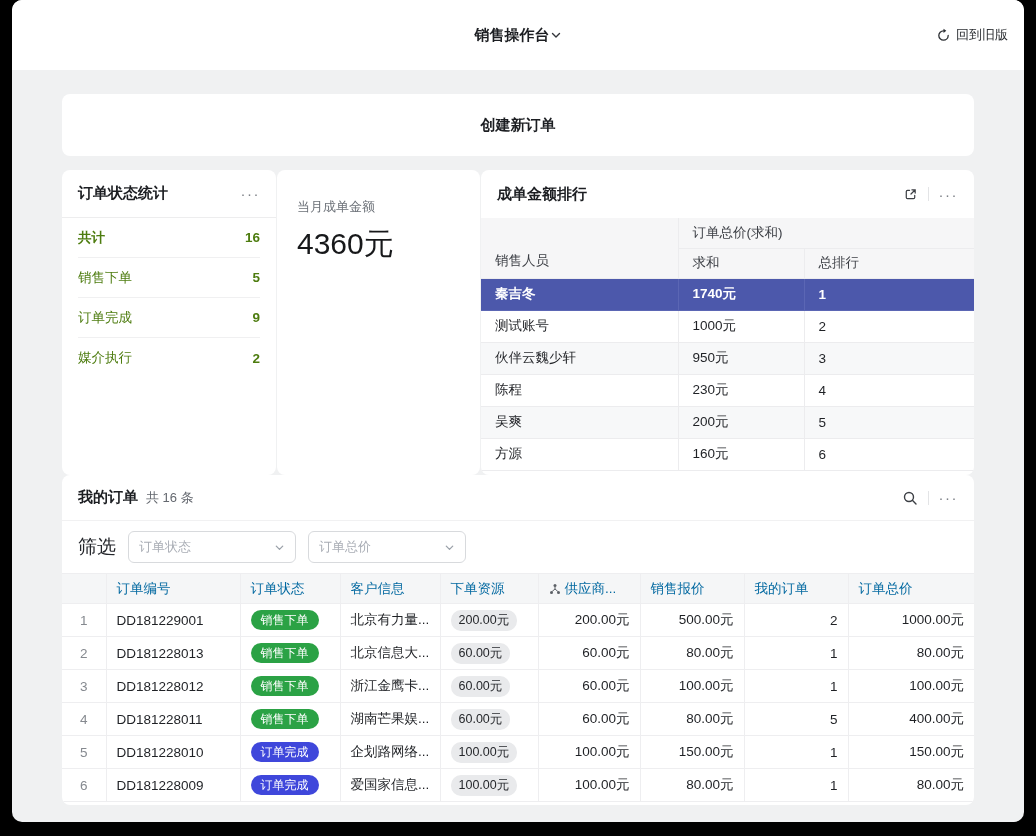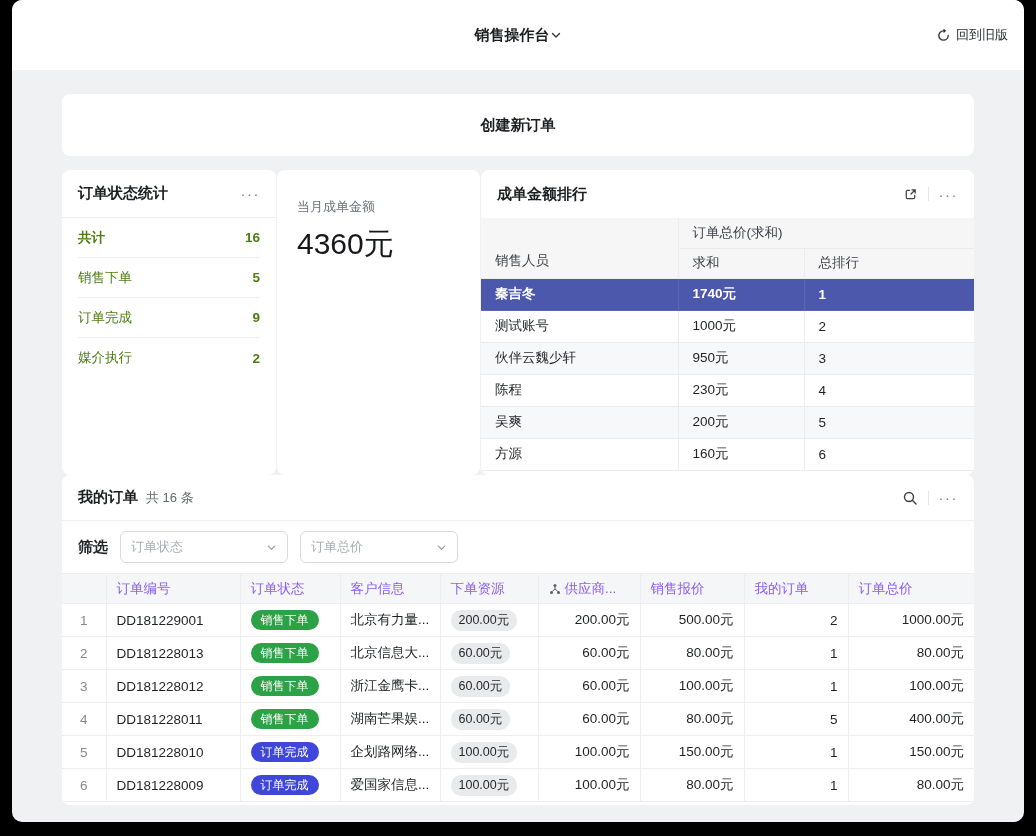--- a/index.html
+++ b/index.html
@@ -80,34 +80,34 @@
   .rank-table tbody tr[data-highlight="true"] td{
     background:var(--highlight-row);color:#fff;font-weight:600;border-color:#5b66b4;
   }
   
   .orders-card{height:330px;display:flex;flex-direction:column;overflow:hidden;}
   .orders-head{height:46px;flex:none;display:flex;align-items:center;padding:0 16px;border-bottom:1px solid #f1f1f2;}
   .orders-head h3{font-size:15px;font-weight:700;color:#1c1e22;}
   .orders-count{font-size:13px;color:#64686f;margin-left:8px;}
   .orders-head .head-actions{margin-left:auto;}
   .filter-row{height:52px;flex:none;display:flex;align-items:center;gap:12px;padding:0 16px;}
-  .filter-label{font-size:15px;color:#23252a;font-weight:bold;}
+  .filter-label{font-size:19px;color:#23252a;}
   .select{
     height:32px;border:1px solid #d8dadd;border-radius:6px;background:#fff;
     display:flex;align-items:center;justify-content:space-between;
     padding:0 10px;font-size:13px;color:#a9adb5;cursor:pointer;
   }
   .select.s1{width:168px;}
   .select.s2{width:158px;}
   .orders-table{width:100%;border-collapse:collapse;font-size:13.5px;table-layout:fixed;}
   .orders-table th,.orders-table td{border:1px solid #eeeef0;}
   .orders-table th:first-child,.orders-table td:first-child{border-left:none;}
   .orders-table th:last-child,.orders-table td:last-child{border-right:none;}
   .orders-table th{
-    background:#f5f6f7;height:30px;font-weight:400;color:#8b5cf6;text-align:left;padding:0 10px;
+    background:#f5f6f7;height:30px;font-weight:400;color:#0369a1;text-align:left;padding:0 10px;
     white-space:nowrap;overflow:hidden;
   }
   .orders-table th .th-inner{display:flex;align-items:center;gap:4px;}
   .orders-table td{height:33px;padding:0 10px;white-space:nowrap;overflow:hidden;}
   .orders-table td.idx{color:#85898f;text-align:center;padding:0 4px;}
   .orders-table td.num{text-align:right;}
   .status-pill{
     display:inline-block;padding:3px 10px;border-radius:11px;color:#fff;font-size:12px;line-height:1.2;
   }
   .status-pill[data-status="green"]{background:var(--status-green);}

